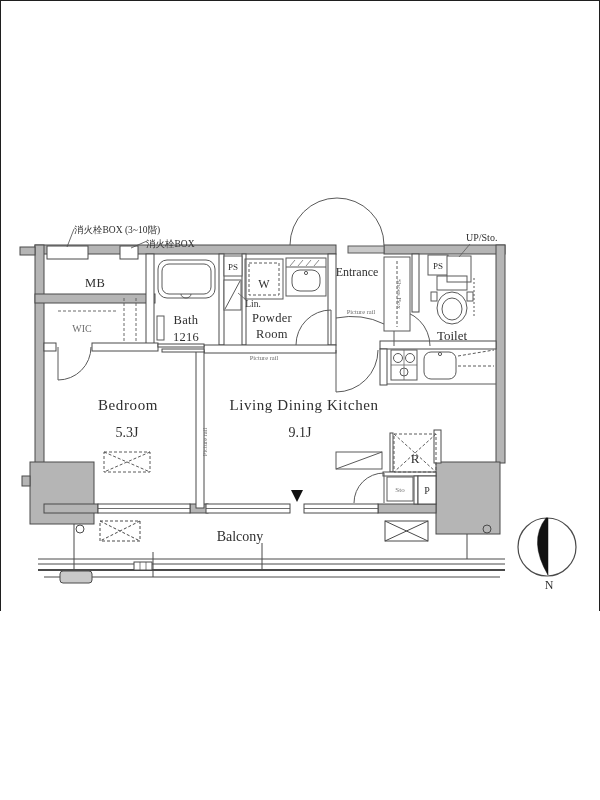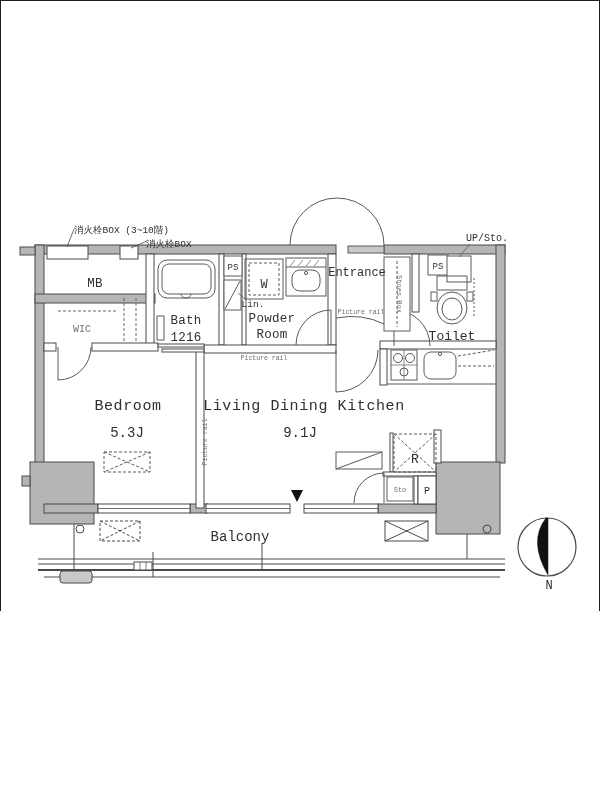--- a/index.html
+++ b/index.html
@@ -1,18 +1,18 @@
 <!DOCTYPE html>
 <html><head>
 <meta charset="utf-8">
 <title>Floor Plan</title>
 <style>
   html,body{margin:0;padding:0;background:#fff;}
   .frame{position:relative;width:600px;height:611px;background:#ffffff;overflow:hidden;
-         font-family:Liberation Mono, monospace;}
+         font-family:Liberation Serif, serif;}
   svg{position:absolute;left:0;top:0;}
   text{fill:#2f2f2f;}
   .t-gray{fill:#6e6e6e;}
   .t-big{font-size:15px;letter-spacing:0.6px;}
   .t-size{font-size:14px;}
   .t-room{font-size:12.5px;letter-spacing:0.3px;}
   .t-small{font-size:9px;}
   .t-tiny{font-size:7px;}
   .t-rail{font-size:6.5px;fill:#6e6e6e;}
   .t-jp{font-size:9.5px;}

